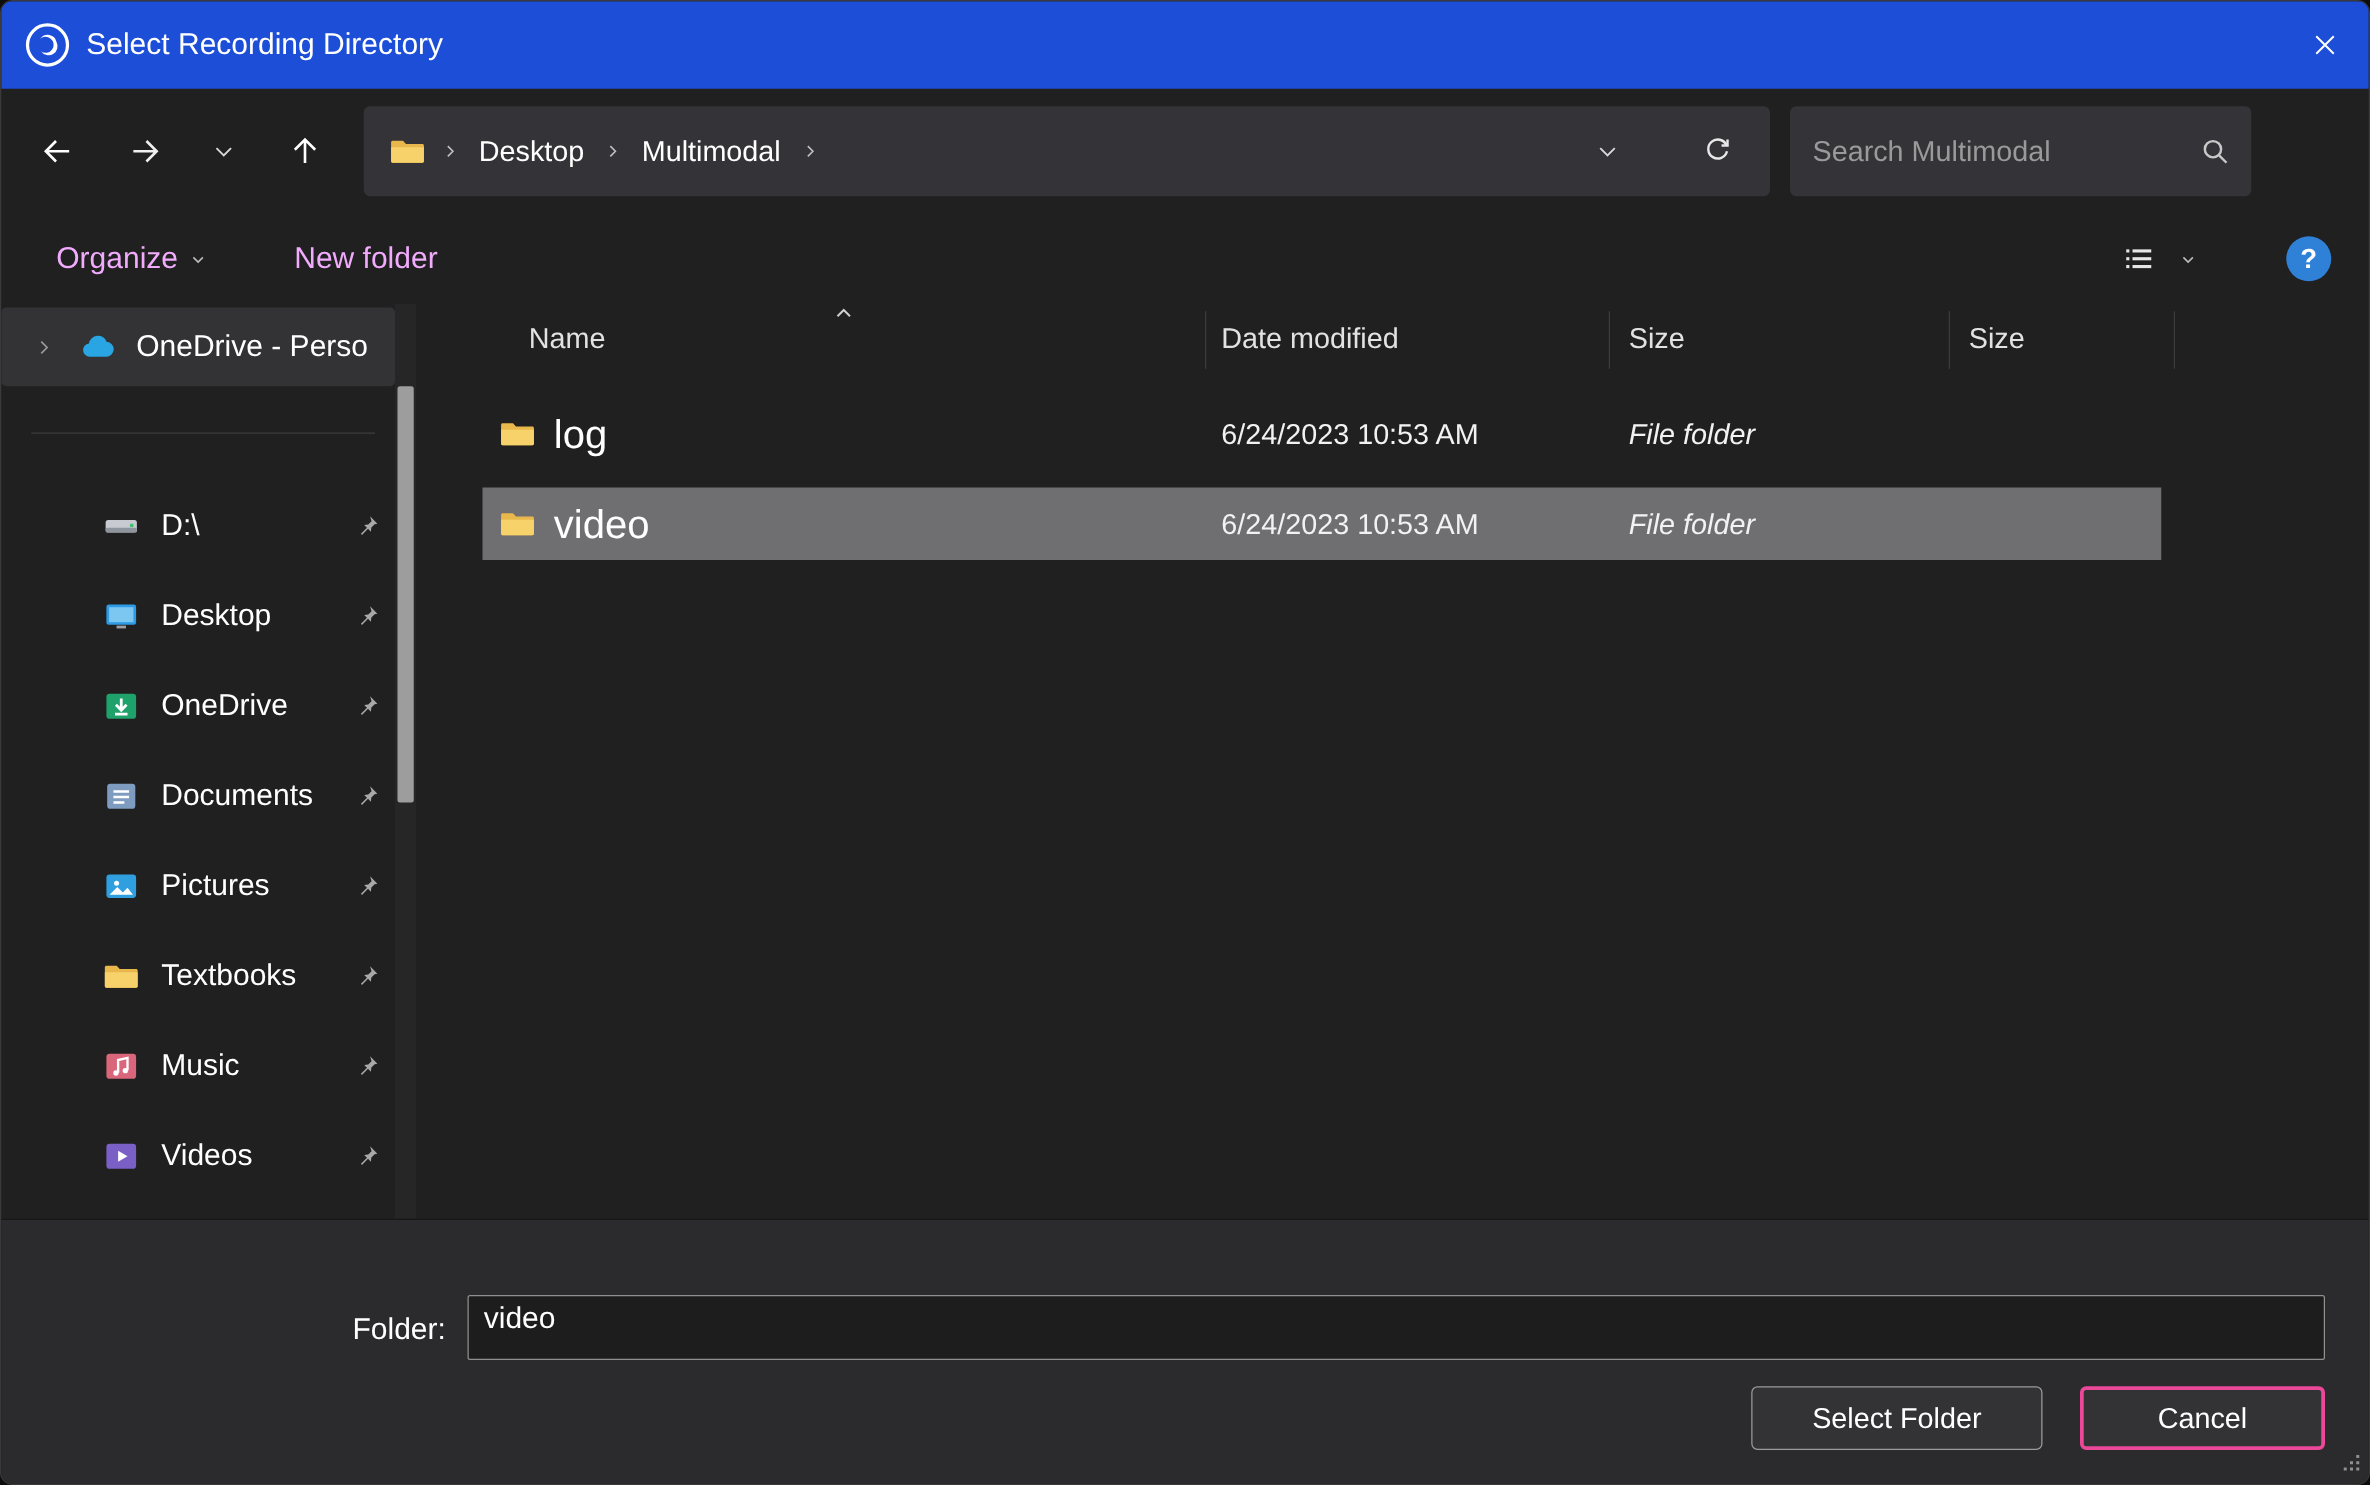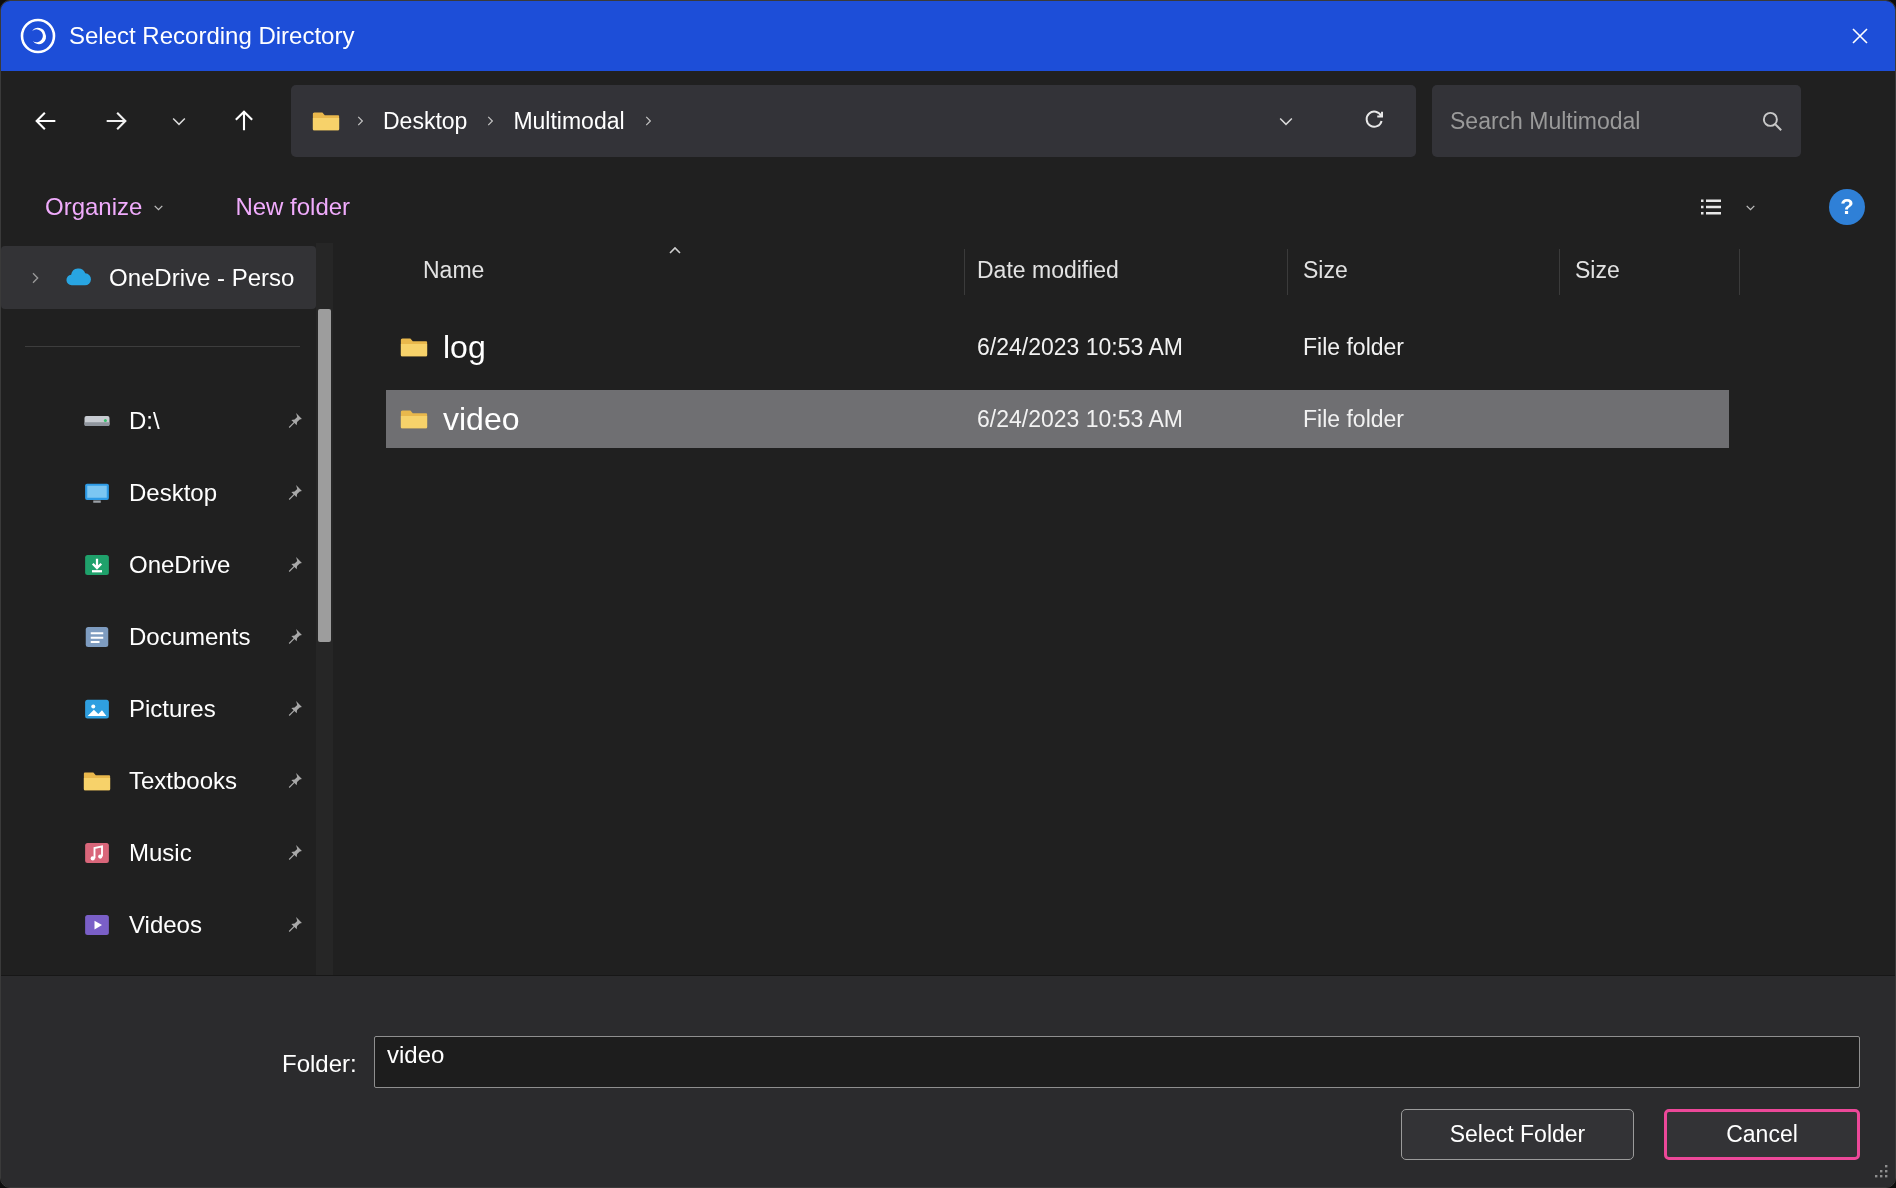--- a/index.html
+++ b/index.html
@@ -77,21 +77,21 @@
   .col-sep { position:absolute; top:6px; height:46px; width:1px; background:#3b3b3b; }
   .sep-1 { left:631px; } .sep-2 { left:954px; } .sep-3 { left:1226px; } .sep-4 { left:1406px; }
   .sort-caret { position:absolute; left:330px; top:0; }
 
   .file-row { position:absolute; left:53px; width:1343px; height:58px; display:flex; align-items:center; cursor:pointer; }
   .row-log { top:75px; }
   .row-video { top:147px; background:#6f6f72; }
   .row-foldericon { margin-left:13px; display:flex; flex:none; }
   .row-name { font-size:32px; margin-left:14px; }
   .row-date { position:absolute; left:591px; font-size:23px; color:#f2f2f2; }
-  .row-type { position:absolute; left:917px; font-size:23px; color:#f2f2f2; }
+  .row-type { position:absolute; left:917px; font-size:23px; color:#f2f2f2;font-style:italic; }
   .row-size { position:absolute; left:1189px; font-size:23px; color:#f2f2f2; }
 
   
   .footer { flex:1; background:#2b2b2d; border-top:1px solid #171717; position:relative; }
   .folder-label { position:absolute; left:281px; top:74px; font-size:24px; color:#fff; }
   .folder-input { position:absolute; left:373px; top:60px; width:1486px; height:52px; background:#1d1d1d; border:1px solid #8f8f8f; border-radius:2px; color:#fff; font-size:24px; font-family:inherit; padding:0 14px 14px 12px; outline:none; }
   .btn { position:absolute; top:133px; height:51px; background:#333336; color:#fff; font-size:23px; font-family:inherit; border-radius:5px; cursor:pointer; }
   .btn-select { left:1400px; width:233px; border:1px solid #9b9b9b; }
   .btn-cancel { left:1663px; width:196px; border:3px solid #ec4899; }
   .resize-grip { position:absolute; right:5px; bottom:3px; }

